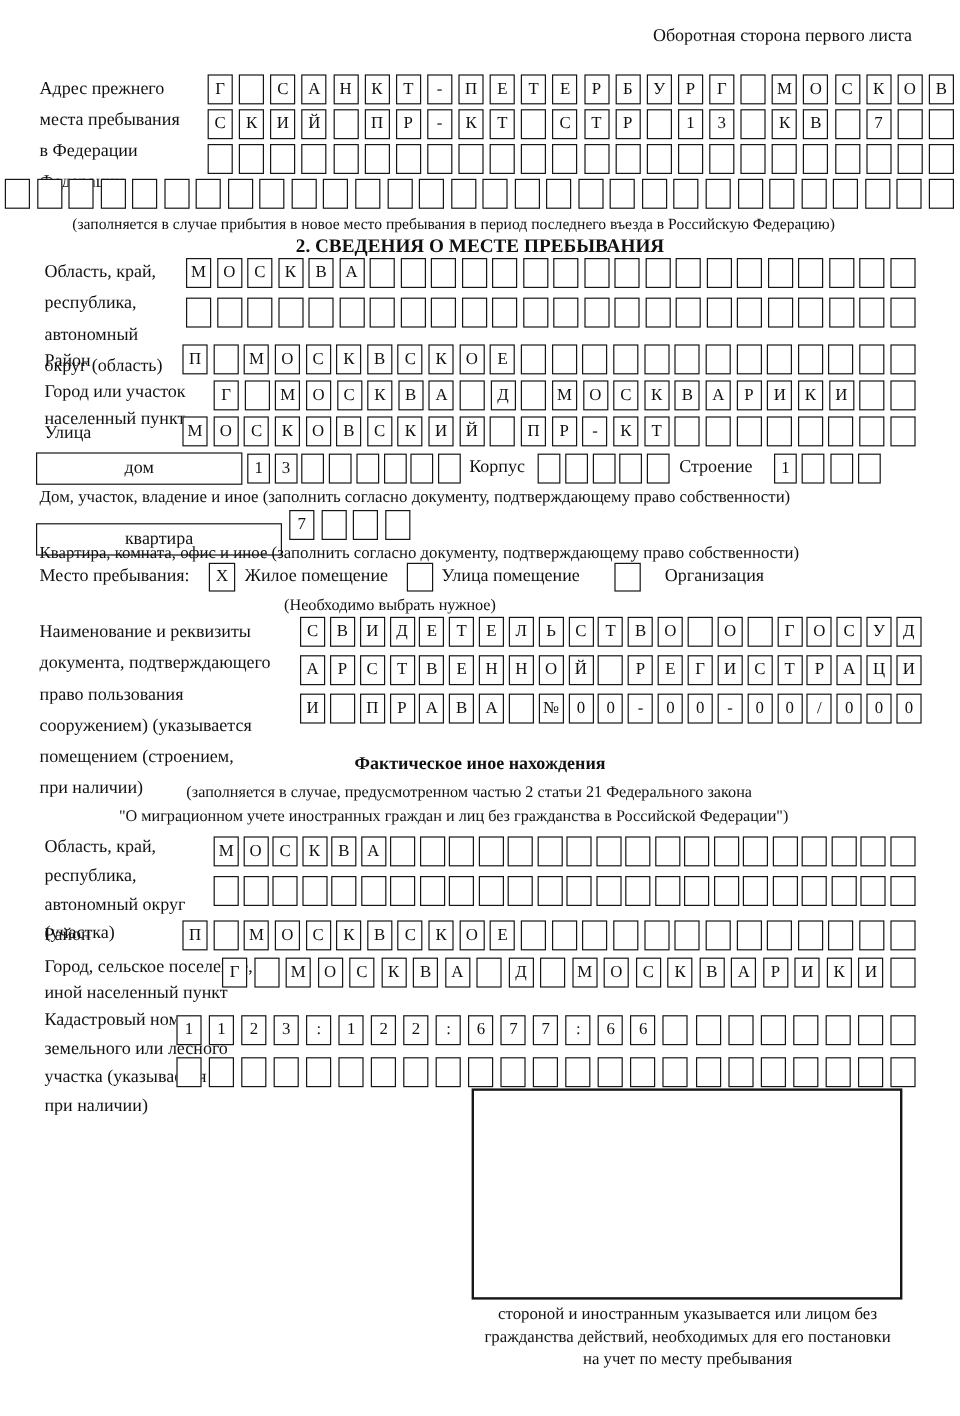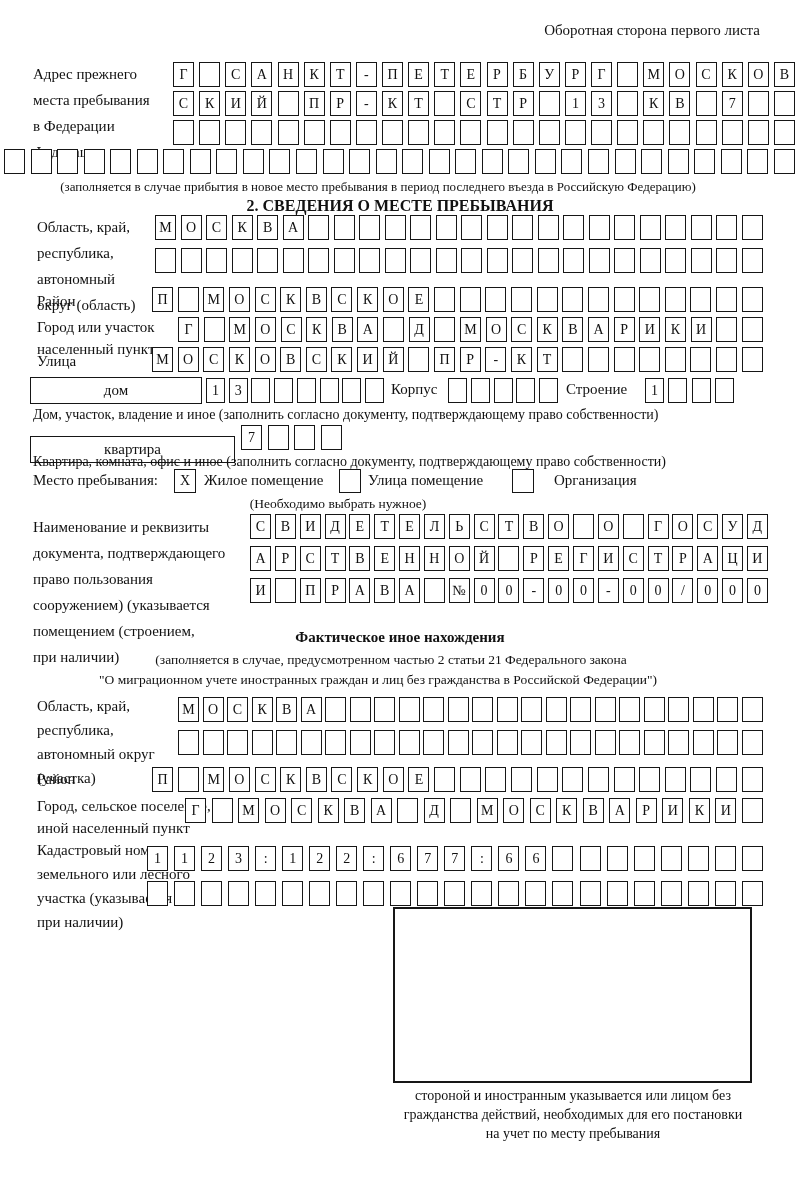--- a/index.html
+++ b/index.html
@@ -339,21 +339,21 @@
     </div>
   <div class="abs smallnote" style="left:33px;top:454px;">Квартира, комната, офис и иное (заполнить согласно документу, подтверждающему право собственности)</div>
 
   <div class="optlbl" style="left:33px;top:472px;">Место пребывания:</div>
   <div class="checkbox" style="left:174px;top:469px;">X</div>
   <div class="optlbl" style="left:204px;top:472px;">Жилое помещение</div>
   <div class="checkbox" style="left:339px;top:469px;"></div>
   <div class="optlbl" style="left:368px;top:472px;">Улица помещение</div>
   <div class="checkbox" style="left:512px;top:469px;"></div>
   <div class="optlbl" style="left:554px;top:472px;">Организация</div>
-  <div class="abs" style="left:148px;top:496px;width:380px;text-align:center;font-size:13.5px;">(Необходимо выбрать нужное)</div>
+  <div class="abs" style="left:135px;top:496px;width:380px;text-align:center;font-size:13.5px;">(Необходимо выбрать нужное)</div>
 
   <div class="abs lbl" style="left:33px;top:514px;">
     <div class="ln">Наименование и реквизиты</div>
     <div class="ln">документа, подтверждающего</div>
     <div class="ln">право пользования</div>
     <div class="ln">сооружением) (указывается</div>
     <div class="ln">помещением (строением,</div>
     <div class="ln">при наличии)</div>
   </div>
   <div class="cells" style="left:250px;top:514px;width:518px;">

